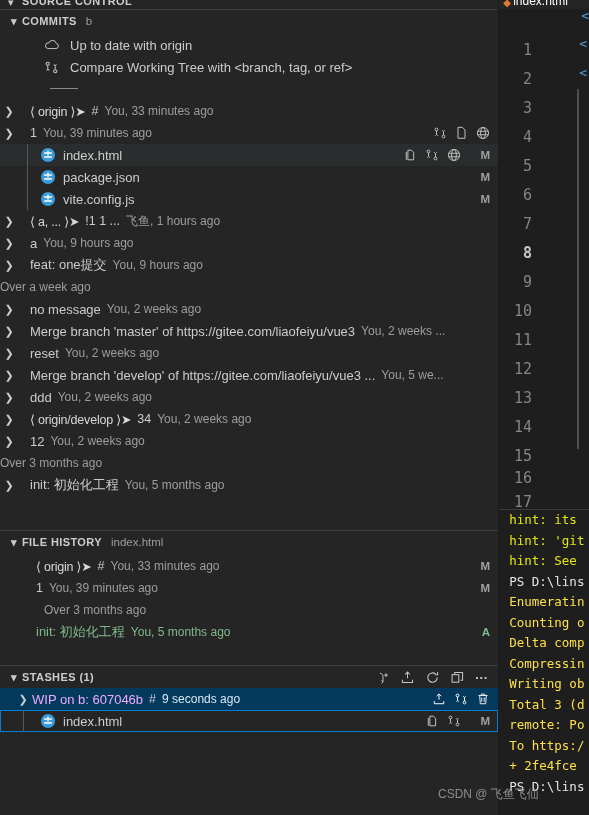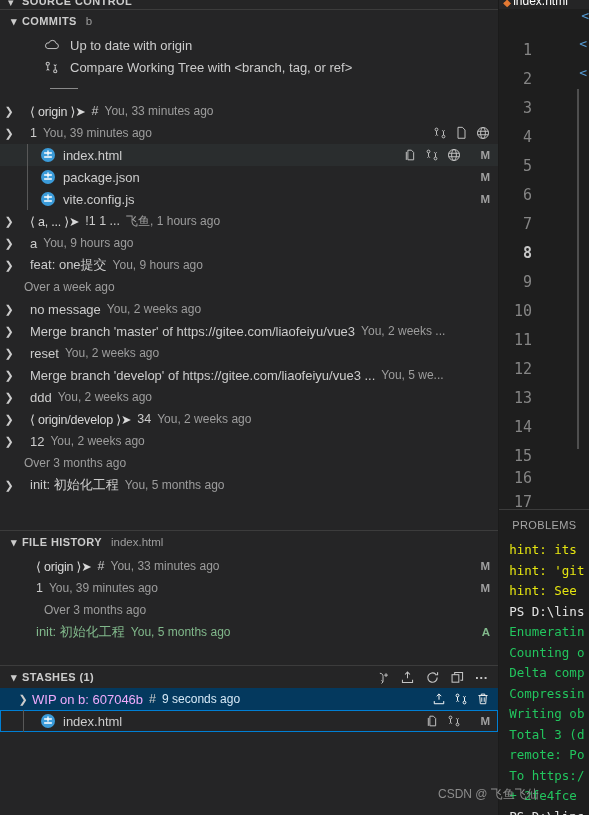--- a/index.html
+++ b/index.html
@@ -142,21 +142,20 @@
     display: flex;
     align-items: center;
     gap: 8px;
   }
   .rowtools + .status-letter { margin-left: 10px; }
 
   .group-label {
     height: 22px;
     display: flex;
     align-items: center;
-    padding-left: 24px;
     color: #9d9d9d;
     font-size: 12px;
   }
 
   .indent-guide {
     position: absolute;
     left: 27px;
     top: 0;
     bottom: 0;
     width: 1px;
@@ -290,21 +289,21 @@
   }
   .term {
     padding-left: 10px;
     font-family: "DejaVu Sans Mono", monospace;
     font-size: 12.5px;
     line-height: 20.5px;
     white-space: nowrap;
   }
   .term div { height: 20.5px; overflow: hidden; }
   .t-hint { color: #e5e510; }
-  .t-txt { color: #22c55e; }
+  .t-txt { color: #fde047; }
   .t-white { color: #e5e5e5; }
 
   .watermark {
     position: absolute;
     left: 438px;
     top: 786px;
     font-size: 12px;
     color: #8c8c8c;
     white-space: nowrap;
     z-index: 30;
@@ -725,23 +724,20 @@
       <div class="lineno" style="top:455px;">16</div>
       <div class="lineno" style="top:479px;">17</div>
 
       <div class="code-frag" style="top:-8px;right:0;color:#569cd6;">&lt;</div>
       <div class="code-frag" style="top:20px;right:2px;color:#569cd6;">&lt;</div>
       <div class="code-frag" style="top:49px;right:2px;color:#569cd6;">&lt;</div>
       <div class="ed-scroll"></div>
     </div>
 
     <div class="panel">
-      <div class="panel-tabs">
-        <span class="ptab">PROBLEMS</span>
-      </div>
       <div class="term">
         <div class="t-hint">hint: its</div>
         <div class="t-hint">hint: 'git</div>
         <div class="t-hint">hint: See</div>
         <div class="t-white">PS D:\lins</div>
         <div class="t-txt">Enumeratin</div>
         <div class="t-txt">Counting o</div>
         <div class="t-txt">Delta comp</div>
         <div class="t-txt">Compressin</div>
         <div class="t-txt">Writing ob</div>

